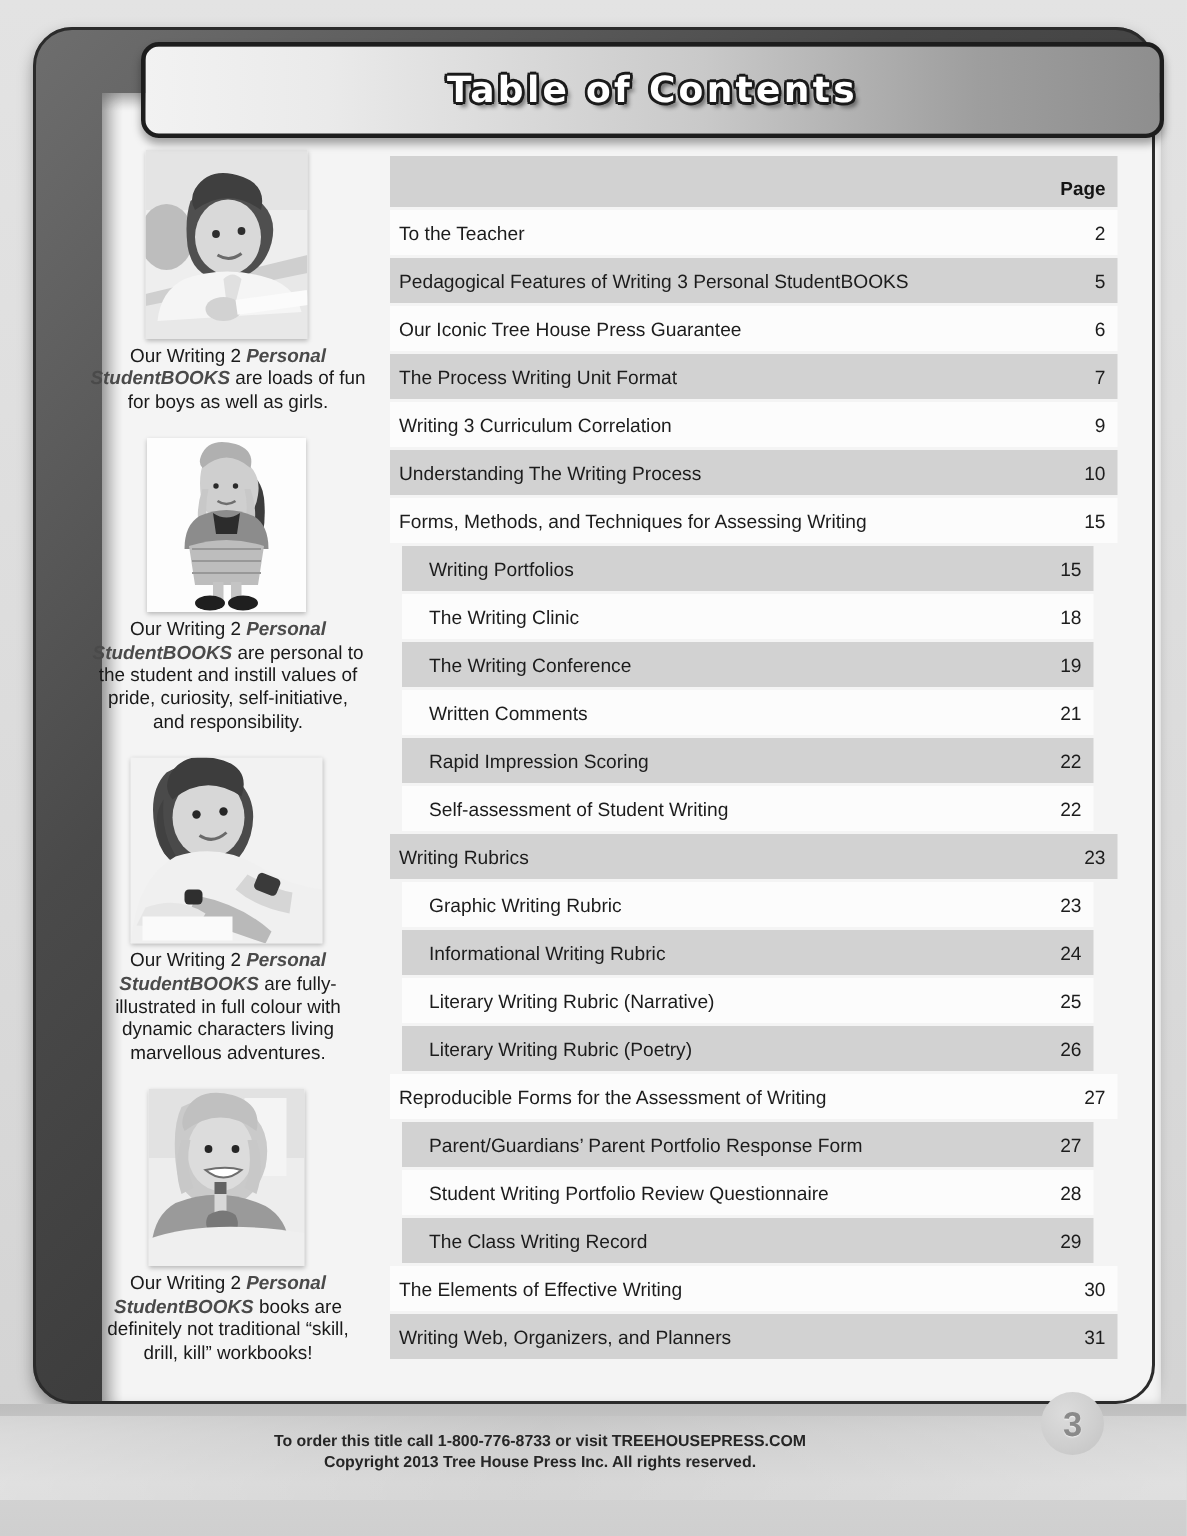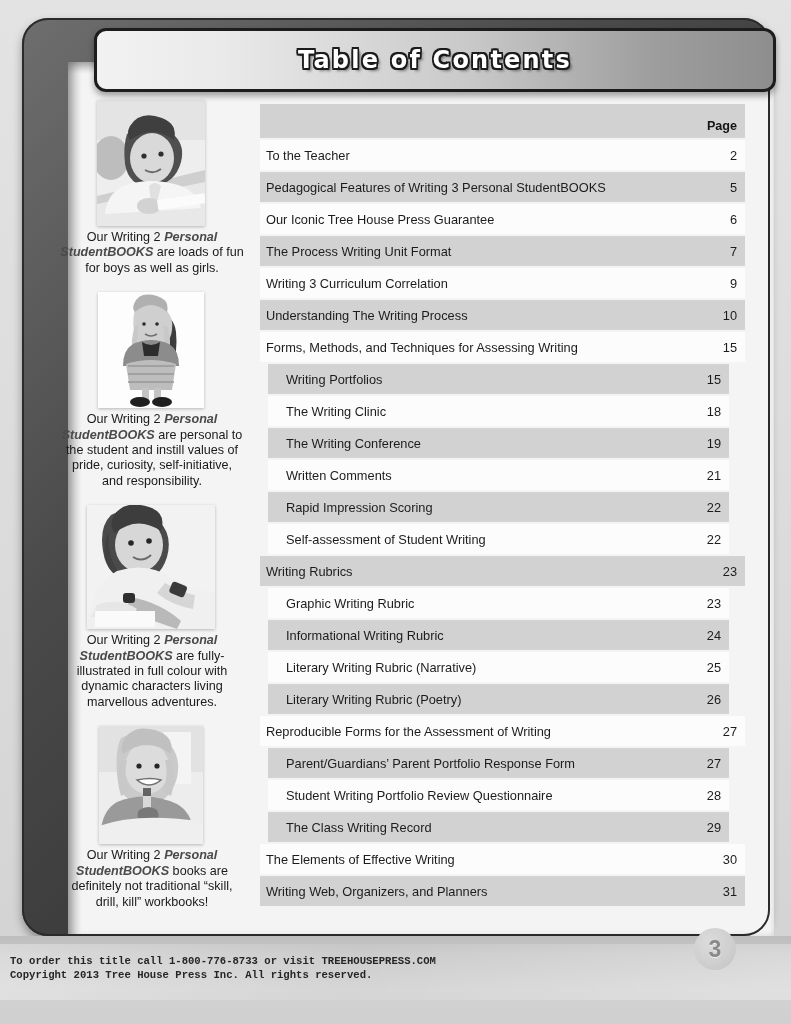--- a/index.html
+++ b/index.html
@@ -116,24 +116,23 @@
   
   #footer{
     position:absolute;left:0;top:936px;width:791px;height:88px;
     background:linear-gradient(180deg,#bdbdbd 0%,#c9c9c9 22%,#d3d3d3 60%,#cfcfcf 100%);
   }
   #footer-sheen{
     position:absolute;left:0;top:8px;width:791px;height:56px;
     background:linear-gradient(110deg,rgba(255,255,255,.32) 0%,rgba(255,255,255,.06) 45%,rgba(255,255,255,.30) 100%);
   }
   #footer-text{
-    position:absolute;left:0;top:18px;width:720px;
+    position:absolute;left:0;top:18px;width:720px;text-align:center;
     font-size:10.6px;font-weight:bold;color:#262626;line-height:14px;
-    font-family:Liberation Mono, monospace;
-    margin-left:10px;
+    font-family:Liberation Sans, sans-serif;
   }
   #page-number-badge{
     position:absolute;left:694px;top:928px;width:42px;height:42px;
     border-radius:50%;
     background:radial-gradient(circle at 38% 34%,#dcdcdc 0%,#cfcfcf 55%,#c2c2c2 100%);
     display:flex;align-items:center;justify-content:center;
     font-size:23px;font-weight:bold;color:#8a8a8a;
     text-shadow:0 1px 1px rgba(255,255,255,.7);
   }
 </style>

